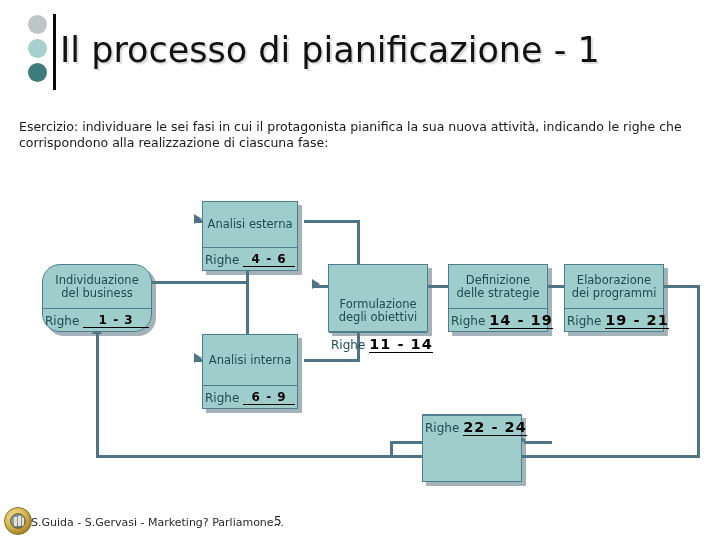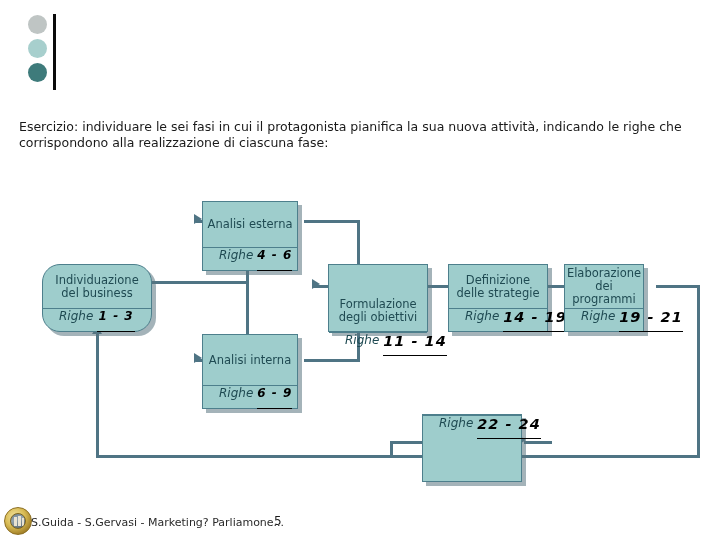--- a/index.html
+++ b/index.html
@@ -44,24 +44,23 @@
   }
   .node .node-title{
     display:flex;align-items:center;justify-content:center;
     text-align:center;
     color:#1f4a52;
     font-size:11.5px;line-height:13px;
     padding:2px 3px;box-sizing:border-box;
   }
   .node .divider{height:1px;background:#4d7f8c;}
   .node .node-rows{
-    display:flex;
-    padding:0 16px;box-sizing:border-box;
+    display:flex;align-items:center;
+    padding:0 2px;box-sizing:border-box;
     white-space:nowrap;
-    font-style:italic;
   }
   .node .rows-label{color:#1f4a52;font-size:12px;}
   .node .rows-value{
     color:#000000;font-weight:bold;
     border-bottom:1.6px solid #000;
     margin-left:4px;flex:1;text-align:center;
     letter-spacing:1px;
   }
   .node.small .rows-value{font-size:12px;}
   .node.big  .rows-value{font-size:14.5px;}
@@ -107,20 +106,21 @@
 
 <div id="slide">
 
   <div class="title-deco">
     <div class="dot d1"></div>
     <div class="dot d2"></div>
     <div class="dot d3"></div>
     <div class="bar"></div>
   </div>
 
+  <div class="slide-title">Il processo di pianificazione - 1</div>
 
   <div class="intro">Esercizio: individuare le sei fasi in cui il protagonista pianifica la sua nuova attività, indicando le righe che corrispondono alla realizzazione di ciascuna fase:</div>
 
   <div class="ln h" style="left:152px;top:281px;width:96px;"></div>
 
   <div class="ln v" style="left:246px;top:220px;height:142px;"></div>
 
   <div class="ln h" style="left:246px;top:220px;width:50px;"></div>
   <div class="arw right" style="left:194px;top:214px;"></div>
   <div class="ln h" style="left:246px;top:220px;width:0px;"></div>
@@ -194,21 +194,21 @@
 
   <div class="node big" style="left:448px;top:264px;width:100px;height:68px;">
     <div class="node-title" style="height:43px;">Definizione<br>delle strategie</div>
     <div class="divider"></div>
     <div class="node-rows" style="height:23px;">
       <span class="rows-label">Righe</span>
       <span class="rows-value">14 - 19</span>
     </div>
   </div>
 
-  <div class="node big" style="left:564px;top:264px;width:80px;height:68px;">
+  <div class="node big" style="left:564px;top:264px;width:100px;height:68px;">
     <div class="node-title" style="height:43px;">Elaborazione<br>dei programmi</div>
     <div class="divider"></div>
     <div class="node-rows" style="height:23px;">
       <span class="rows-label">Righe</span>
       <span class="rows-value">19 - 21</span>
     </div>
   </div>
 
   <div class="node big" style="left:422px;top:414px;width:100px;height:68px;">
     <div class="divider"></div>

